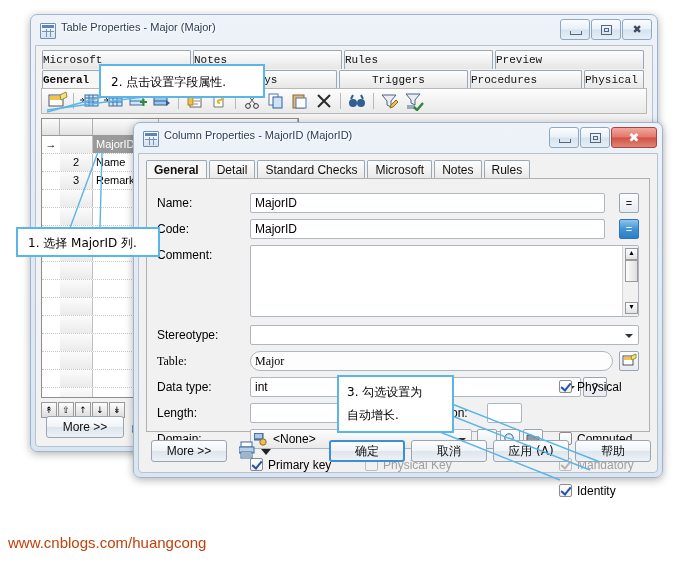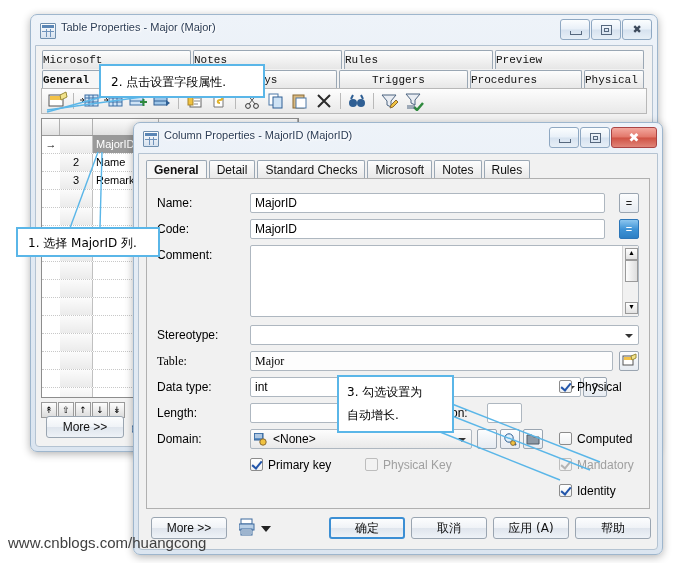--- a/index.html
+++ b/index.html
@@ -113,21 +113,21 @@
     border:1px solid #9aa5b1;border-radius:3px;
     background:linear-gradient(to bottom,#fcfdfe 0%,#f0f3f7 48%,#dfe5ed 52%,#eef2f7 100%);
     font-size:12px;line-height:20px;text-align:center;color:#101010;white-space:nowrap;
   }
   .pb.def{border:2px solid #3c8fd4;line-height:18px;}
 
   .bg-more{position:absolute;left:10px;bottom:8px;width:78px;}
   .bg-printicon{position:absolute;left:96px;bottom:8px;width:16px;height:18px;}
 
   
-  #cpwin{left:133px;top:122px;width:530px;height:433px;}
+  #cpwin{left:133px;top:122px;width:530px;height:356px;}
   #cp-client{background:#f1f1f1;}
   .cp-tabs{position:absolute;left:7px;top:6px;display:flex;}
   .cp-tabs .tab{flex:none;padding:0 7px;height:19px;line-height:19px;}
   .cp-panel{
     position:absolute;left:7px;top:24px;right:7px;bottom:40px;
     background:#f1f1f1;border:1px solid #b0b0b0;box-sizing:border-box;
   }
   .row{position:absolute;left:10px;right:10px;height:22px;}
   .lbl{position:absolute;left:0;top:3px;font-size:12px;color:#000;}
   .fld{
@@ -169,21 +169,21 @@
   
   .callout{
     position:absolute;background:#fff;border:2px solid #5ab6e8;
     color:#000;font-size:12px;z-index:40;box-sizing:border-box;
   }
   .callout .t{position:absolute;left:8px;}
   svg.leader{position:absolute;left:0;top:0;width:684px;height:563px;
     pointer-events:none;z-index:39;}
 
   .watermark{
-    position:absolute;left:8px;top:534px;font-size:15px;color:#404040;z-index:60;
+    position:absolute;left:8px;top:534px;font-size:15px;color:#c2410c;z-index:60;
   }
   .cjk{font-family:"DejaVu Sans","Liberation Sans",sans-serif;}
 </style>
 </head>
 <body>
 
 <div class="win win-frame" id="bgwin">
   <div class="titlebar">
     <span class="title-icon">
       <i class="h1"></i>
@@ -503,21 +503,21 @@
       <div class="row" style="top:146px;">
         <span class="lbl">Stereotype:</span>
         <span class="combo" style="left:93px;right:0;">
           <span></span>
           <span class="arrow"></span>
         </span>
       </div>
 
       <div class="row" style="top:172px;font-family:Liberation Serif, serif;">
         <span class="lbl">Table:</span>
-        <span class="fld ro" style="left:93px;right:26px;">Major</span>
+        <span class="fld ro" style="left:93px;right:26px;border-radius:10px;">Major</span>
         <span class="sqbtn" style="right:0;">
           <svg width="16" height="14" viewBox="0 0 16 14" style="vertical-align:-2px;">
               <rect x="2" y="3" width="10" height="9" fill="#fff" stroke="#555"></rect>
               <rect x="3" y="4" width="8" height="3" fill="#f3c248"></rect>
               <path d="M10 3 L15 1 L15 5 L11 7 Z" fill="#f1e28a" stroke="#9a8b3a"></path>
             </svg>
         </span>
       </div>
 
       <div class="row" style="top:198px;">

